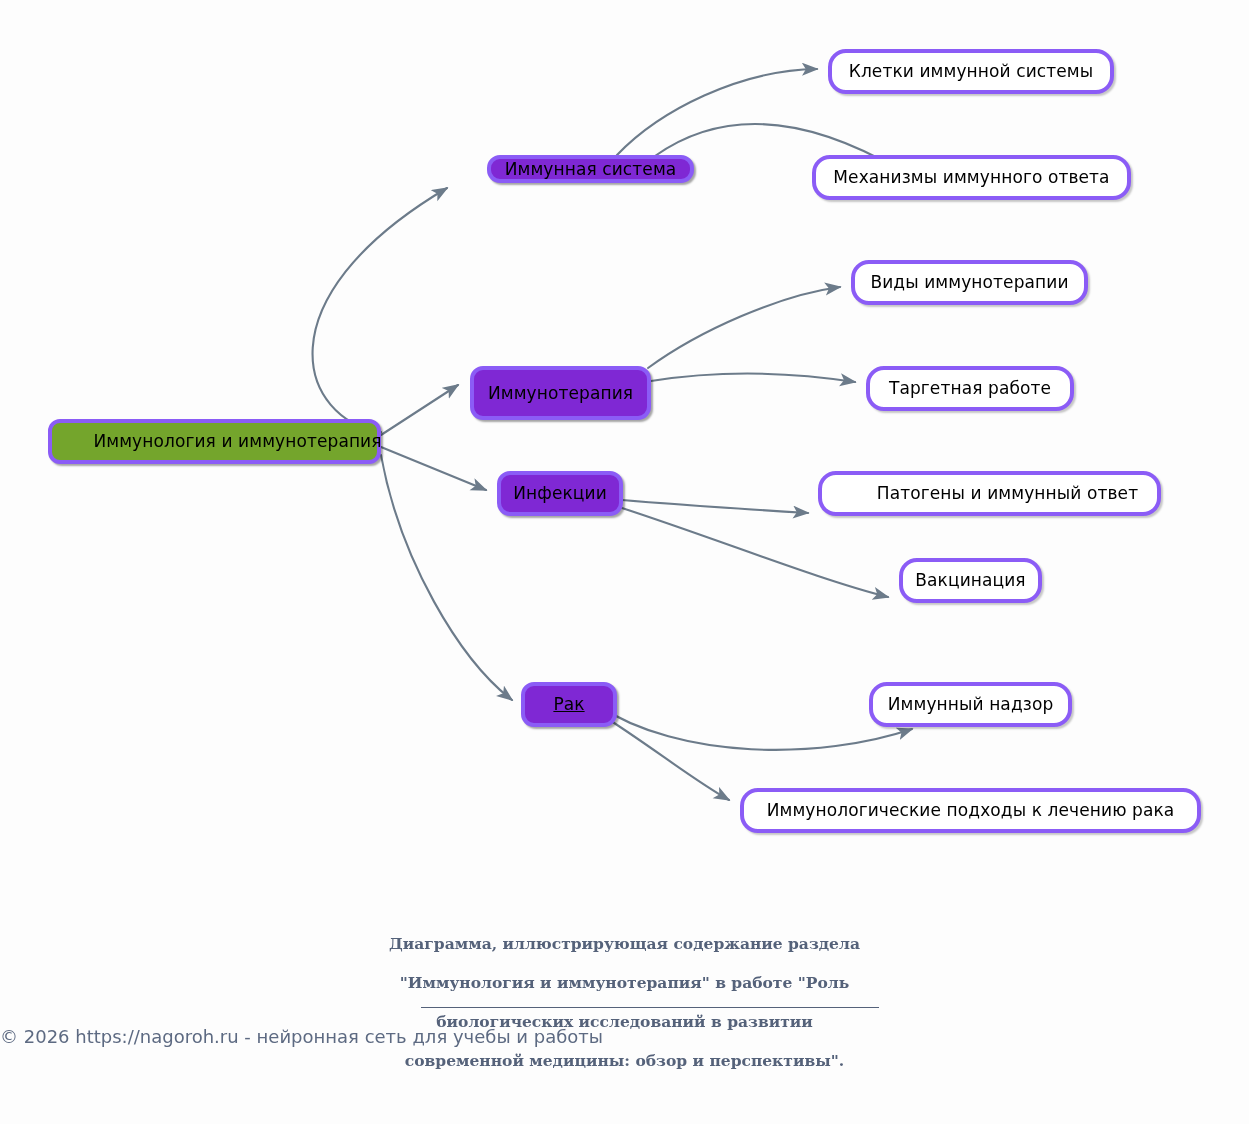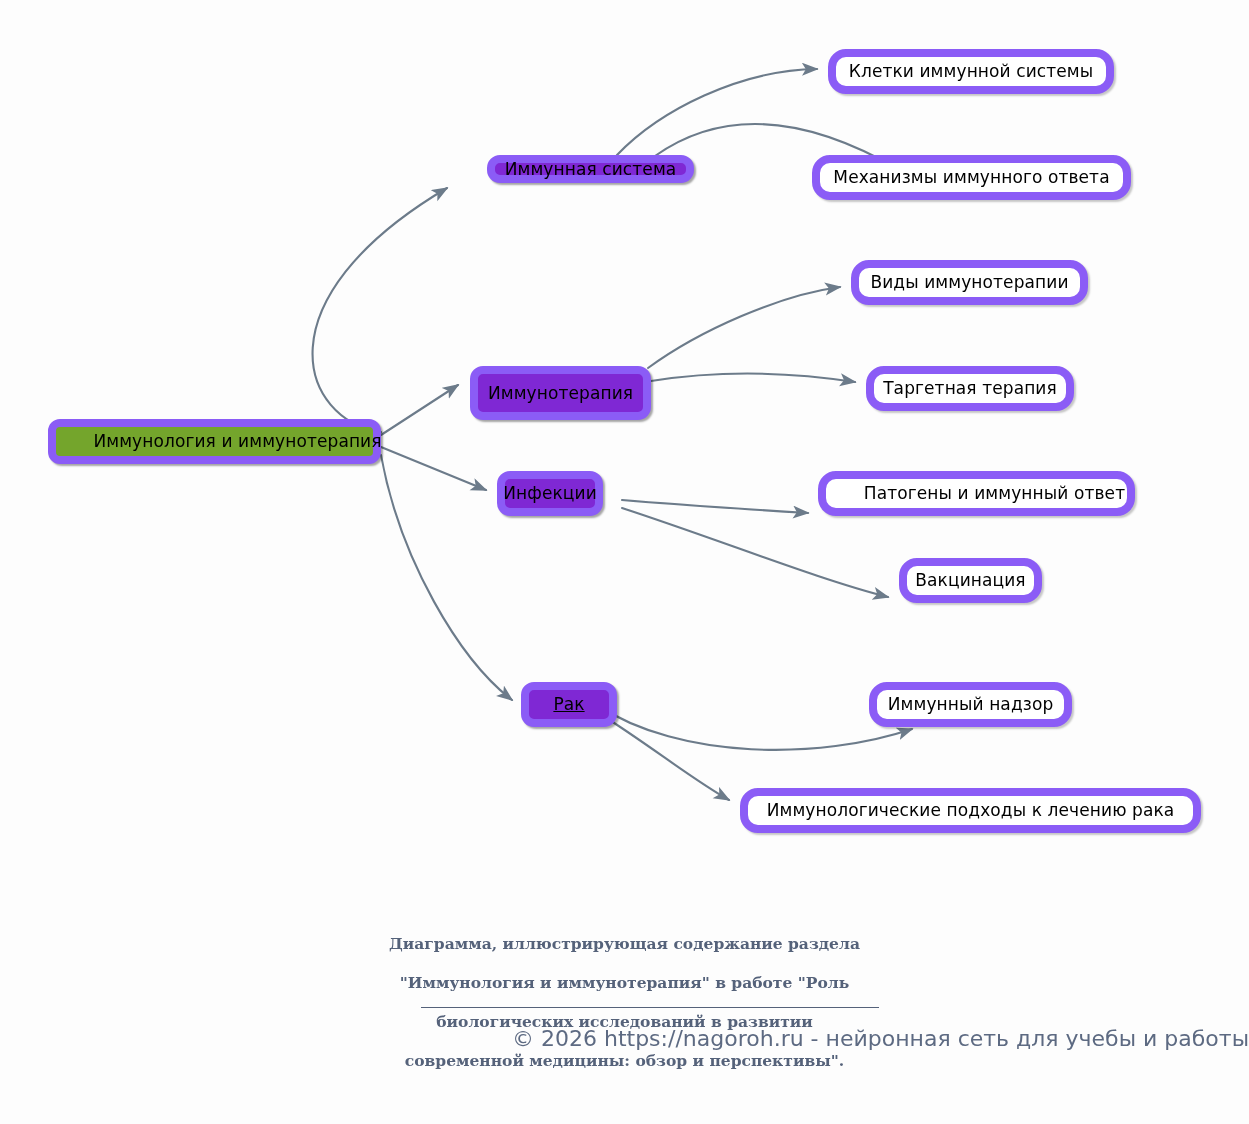--- a/index.html
+++ b/index.html
@@ -24,21 +24,21 @@
     width: 1249px;
     height: 1124px;
     pointer-events: none;
   }
   .node {
     position: absolute;
     box-sizing: border-box;
     display: flex;
     align-items: center;
     justify-content: center;
-    border: 8px solid #8b5cf6;
+    border: 4px solid #8b5cf6;
     border-radius: 14px;
     white-space: nowrap;
     font-family: "DejaVu Sans", sans-serif;
     font-size: 17px;
     color: #000000;
     letter-spacing: 0.1px;
   }
   .node.root {
     background: #74a52c;
     border-radius: 12px;
@@ -77,23 +77,23 @@
     top: 1007px;
     width: 458px;
     height: 1px;
     background: #55627a;
   }
   #copyright {
     position: absolute;
     left: 0;
     top: 1026px;
     width: 1249px;
-    text-align: right;
+    text-align: left;
     font-family: "DejaVu Sans", sans-serif;
-    font-size: 22px;
+    font-size: 18px;
     color: #5d6a82;
   }
 </style>
 </head>
 <body>
 
 <div id="canvas">
 
   <svg id="edges" viewBox="0 0 1249 1124">
     <defs>
@@ -130,26 +130,26 @@
       <div class="node leaf" style="left: 812px; top: 155px; width: 319px; height: 45px;">
         <span class="node-label">Механизмы иммунного ответа</span>
       </div>
       <div class="node branch" style="left: 470px; top: 366px; width: 181px; height: 54px;">
         <span class="node-label">Иммунотерапия</span>
       </div>
       <div class="node leaf" style="left: 851px; top: 260px; width: 237px; height: 45px;">
         <span class="node-label">Виды иммунотерапии</span>
       </div>
       <div class="node leaf" style="left: 866px; top: 366px; width: 208px; height: 45px;">
-        <span class="node-label">Таргетная терапия</span>
+        <span class="node-label">Таргетная работе</span>
       </div>
-      <div class="node branch" style="left: 497px; top: 471px; width: 106px; height: 45px;">
+      <div class="node branch" style="left: 497px; top: 471px; width: 126px; height: 45px;">
         <span class="node-label">Инфекции</span>
       </div>
-      <div class="node leaf" style="left: 818px; top: 471px; width: 317px; height: 45px; padding-left: 36px;">
+      <div class="node leaf" style="left: 818px; top: 471px; width: 343px; height: 45px; padding-left: 36px;">
         <span class="node-label">Патогены и иммунный ответ</span>
       </div>
       <div class="node leaf" style="left: 899px; top: 558px; width: 143px; height: 45px;">
         <span class="node-label">Вакцинация</span>
       </div>
       <div class="node branch" style="left: 521px; top: 682px; width: 96px; height: 45px; text-decoration: underline;">
         <span class="node-label">Рак</span>
       </div>
       <div class="node leaf" style="left: 869px; top: 682px; width: 203px; height: 45px;">
         <span class="node-label">Иммунный надзор</span>

